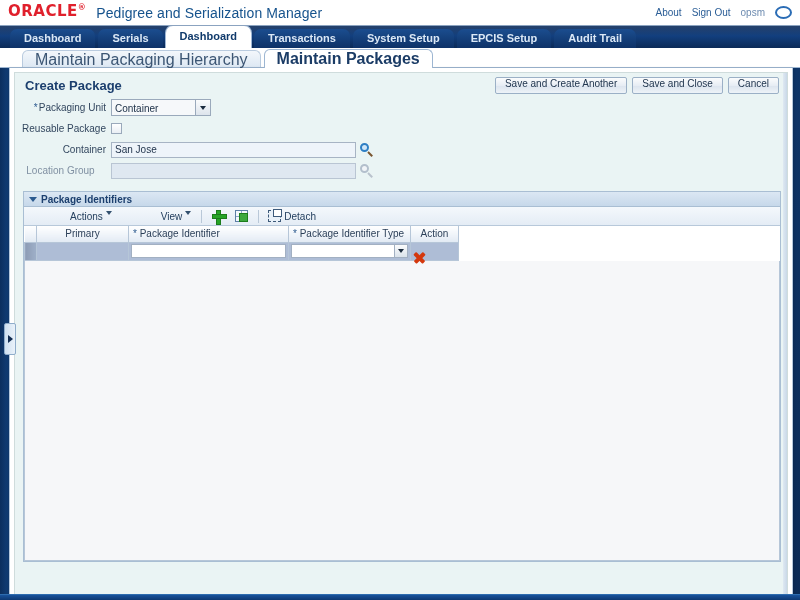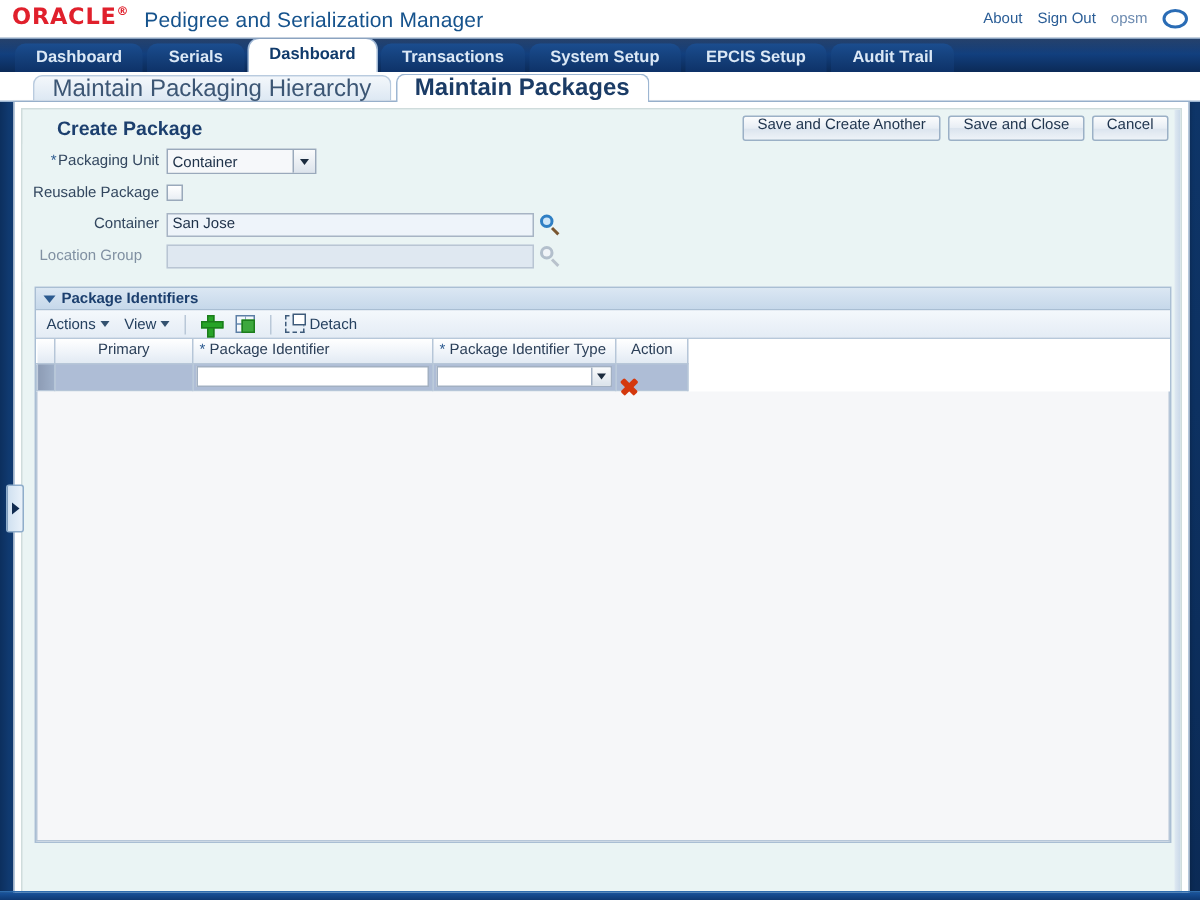--- a/index.html
+++ b/index.html
@@ -202,21 +202,20 @@
     border: 1px solid #cfdcdc;
     overflow: hidden;
   }
 
   
   .page-head {
     display: flex;
     align-items: center;
     padding: 4px 8px 2px 10px;
     background: #eaf4f4;
-    margin-left: 13px;
   }
   .page-title {
     font-size: 13px;
     font-weight: bold;
     color: #1c3f6e;
   }
   .page-buttons {
     margin-left: auto;
     display: flex;
     gap: 5px;
@@ -383,23 +382,23 @@
     display: flex;
     align-items: center;
     padding-left: 6px;
     gap: 8px;
   }
   .menu-btn {
     font-size: 10px;
     color: #25405f;
     cursor: pointer;
     display: flex;
-    align-items: center;
     gap: 3px;
     padding: 0 1px;
+    margin-left: 39px;
   }
   .menu-caret {
     width: 0; height: 0;
     border-left: 3px solid transparent;
     border-right: 3px solid transparent;
     border-top: 4px solid #33516f;
   }
   .tb-sep {
     width: 1px; height: 13px;
     background: #b9c8d8;

